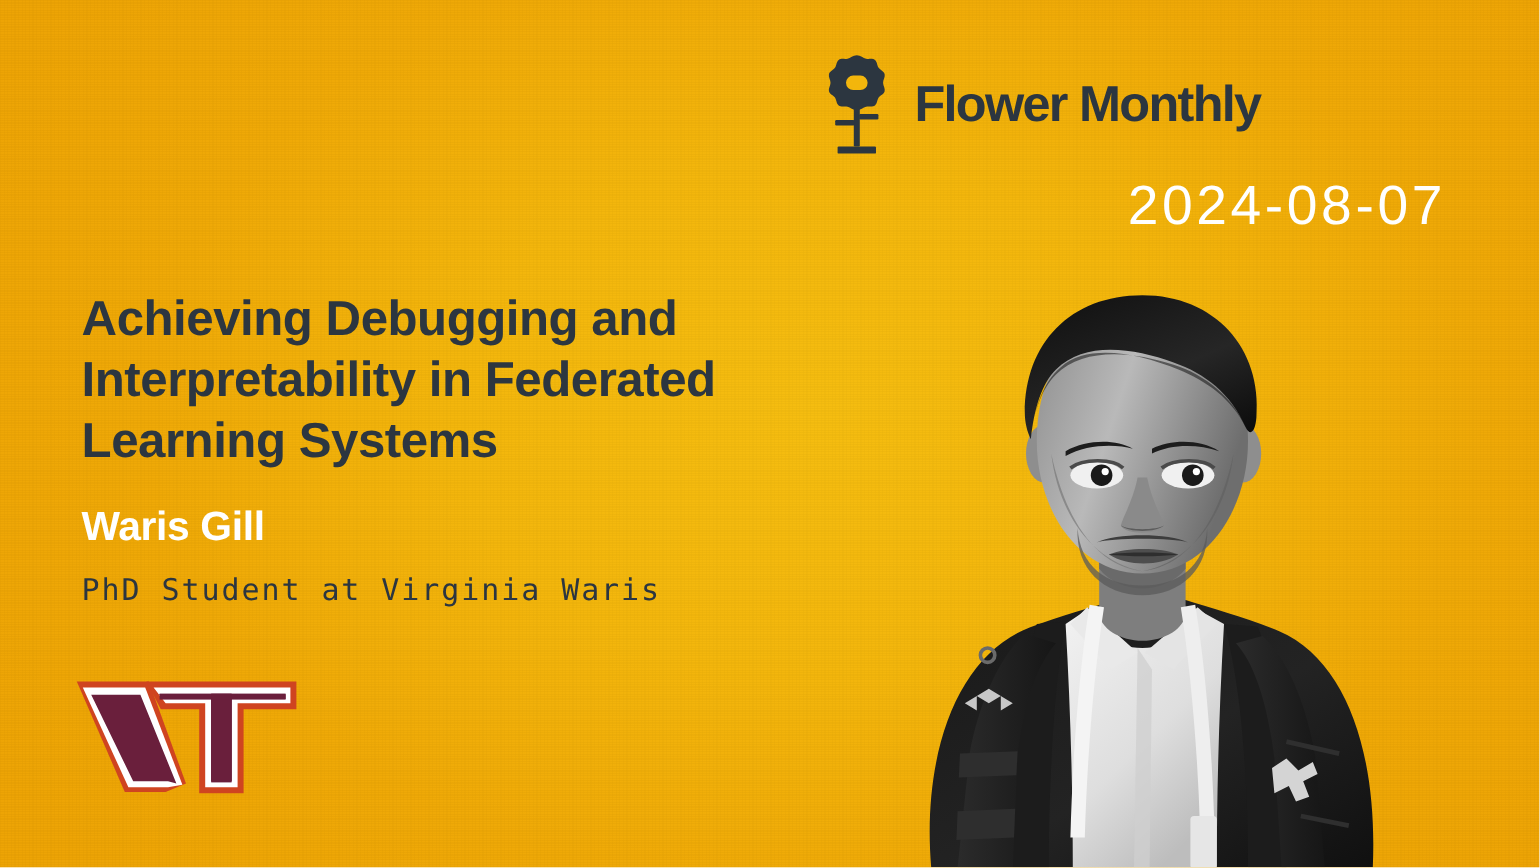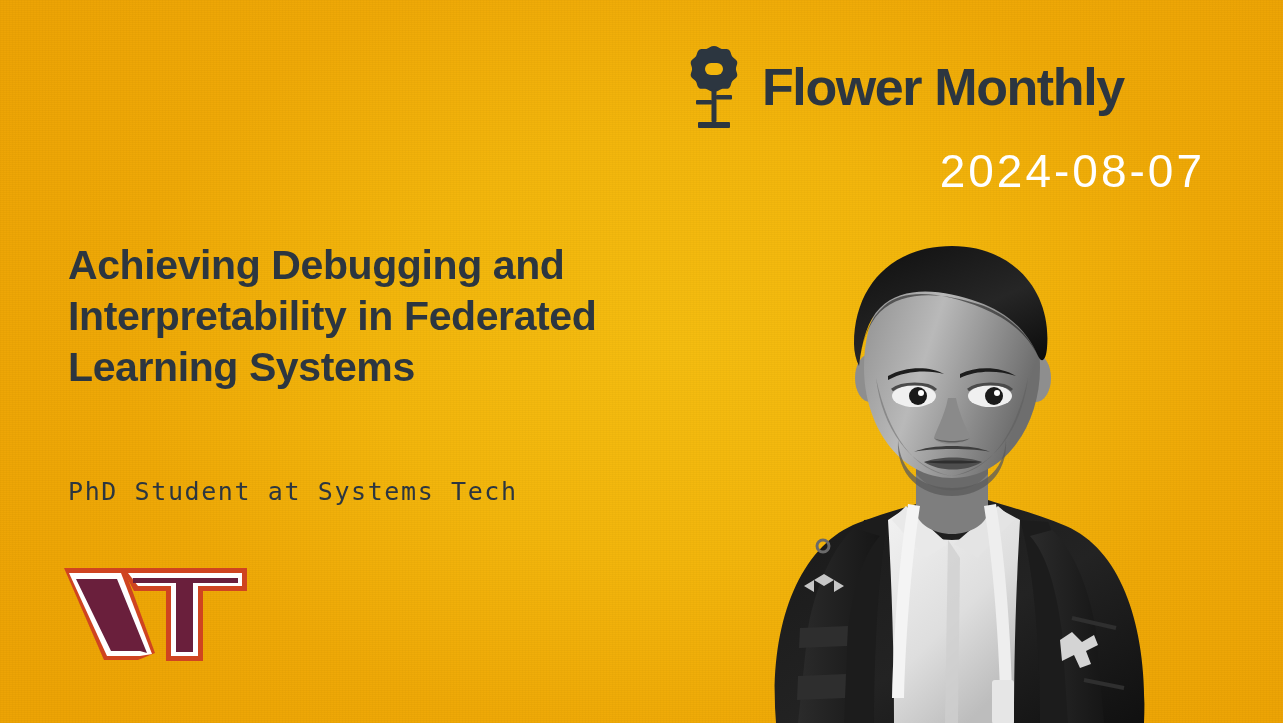--- a/index.html
+++ b/index.html
@@ -32,21 +32,21 @@
   #brand {
     position:absolute;
     left:686px; top:44px;
     display:flex; align-items:center;
     gap:20px;
   }
   #flower-icon { display:block; }
   #brand-title {
     font-family:"Liberation Sans", sans-serif;
     font-weight:bold;
-    font-size:52px;
+    font-size:42px;
     line-height:62px;
     letter-spacing:-1.4px;
     color:#2C3640;
     white-space:nowrap;
   }
 
   #event-date {
     position:absolute;
     right:78px; top:146px;
     font-family:Liberation Sans, sans-serif;
@@ -137,22 +137,23 @@
       </svg>
     </span>
 
     <span id="brand-title">Flower Monthly</span>
   </div>
 
   <div id="event-date">2024-08-07</div>
 
   <h1 id="talk-title">Achieving Debugging and Interpretability in Federated Learning Systems</h1>
 
-
-  <div id="speaker-affiliation">PhD Student at Systems Tech</div>
+  <div id="speaker-name">Waris Gill</div>
+
+  <div id="speaker-affiliation">PhD Student at Virginia Waris</div>
 
   <span id="vt-logo">
     <svg width="190" height="105" viewBox="0 0 190 105" aria-hidden="true">
 
       <g>
         <path d="M2 6 L66 6 L84 56 L102 6 L188 6 L188 26 L152 26 L152 99 L118 99 L118 26 L104 26
                  L82 99 L56 99 L2 6 Z" fill="none"></path>
       </g>
 
       <path d="M4 7 L64 7 L95 92 L78 99 L44 99 Z" fill="#CF4420"></path>

